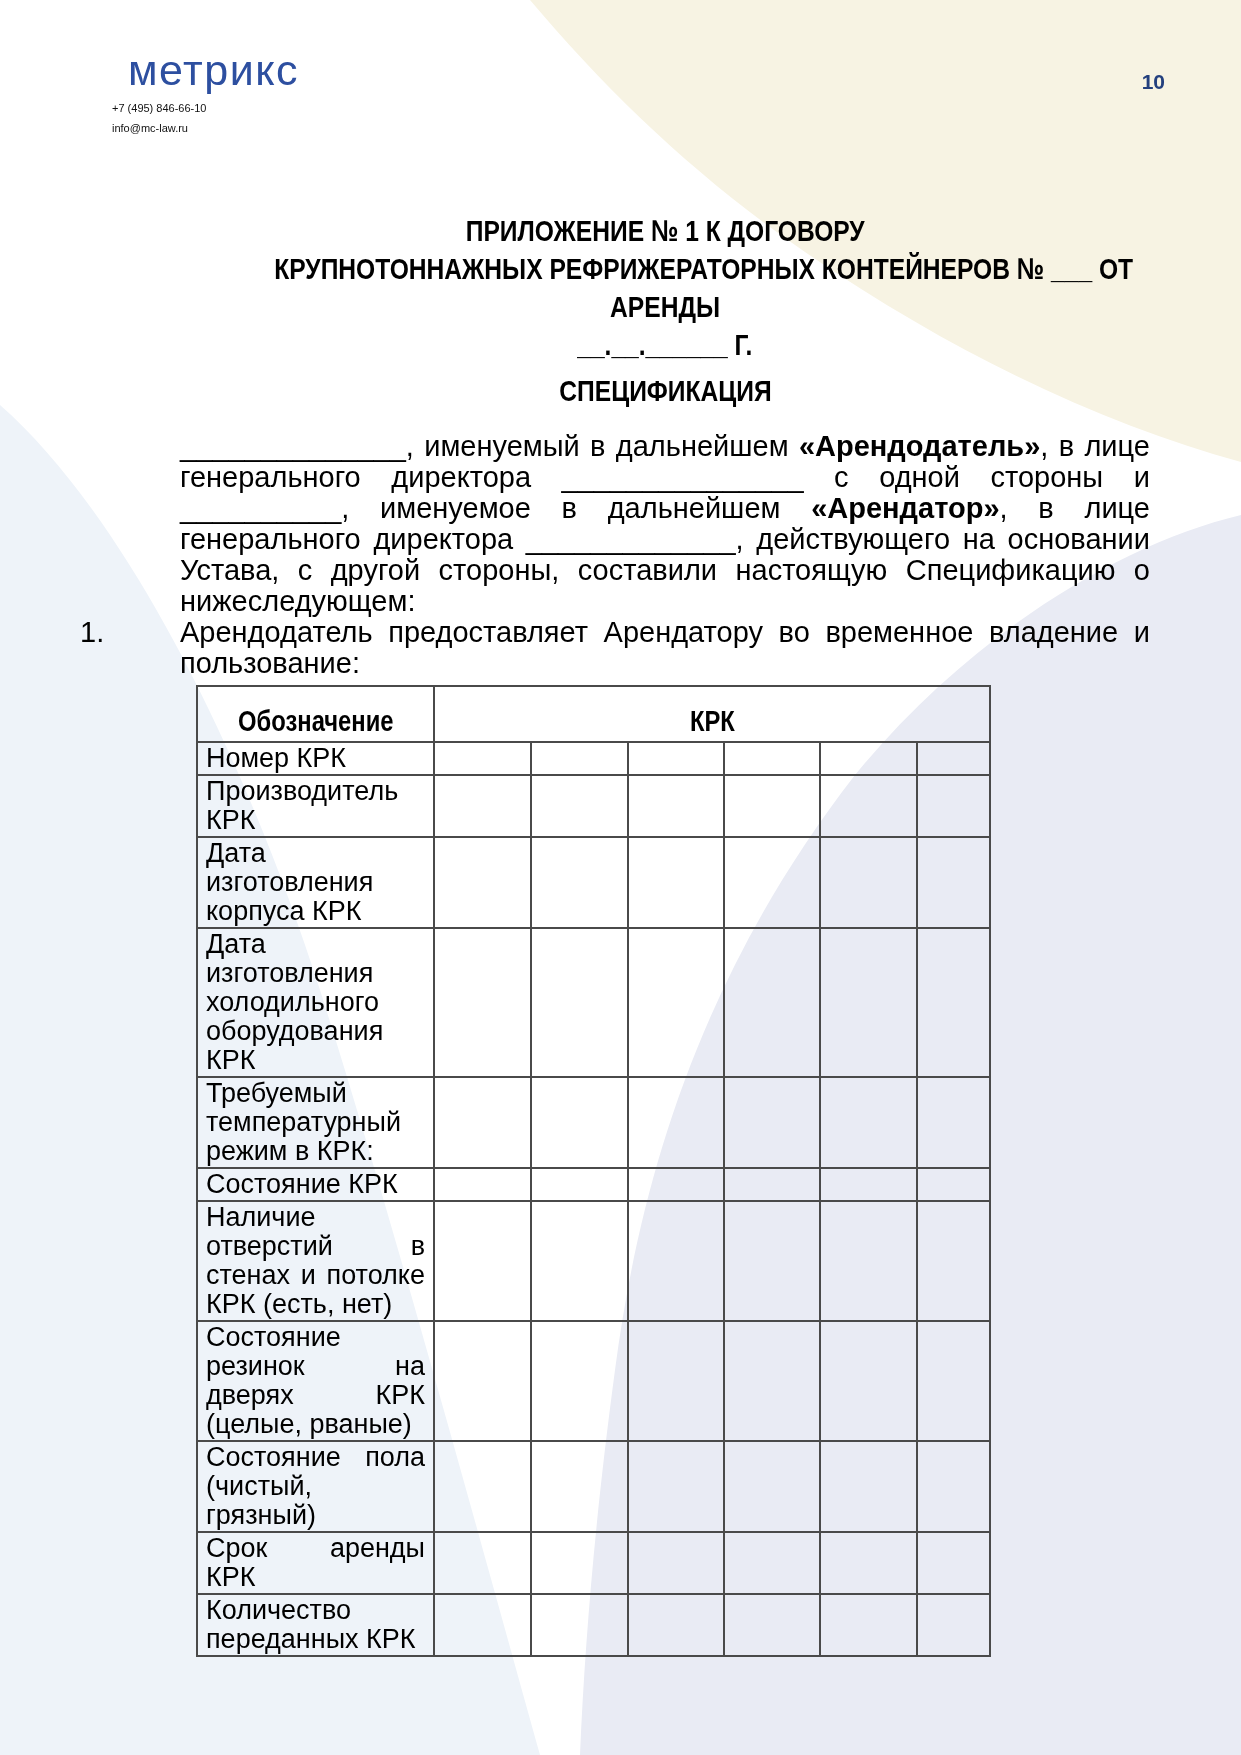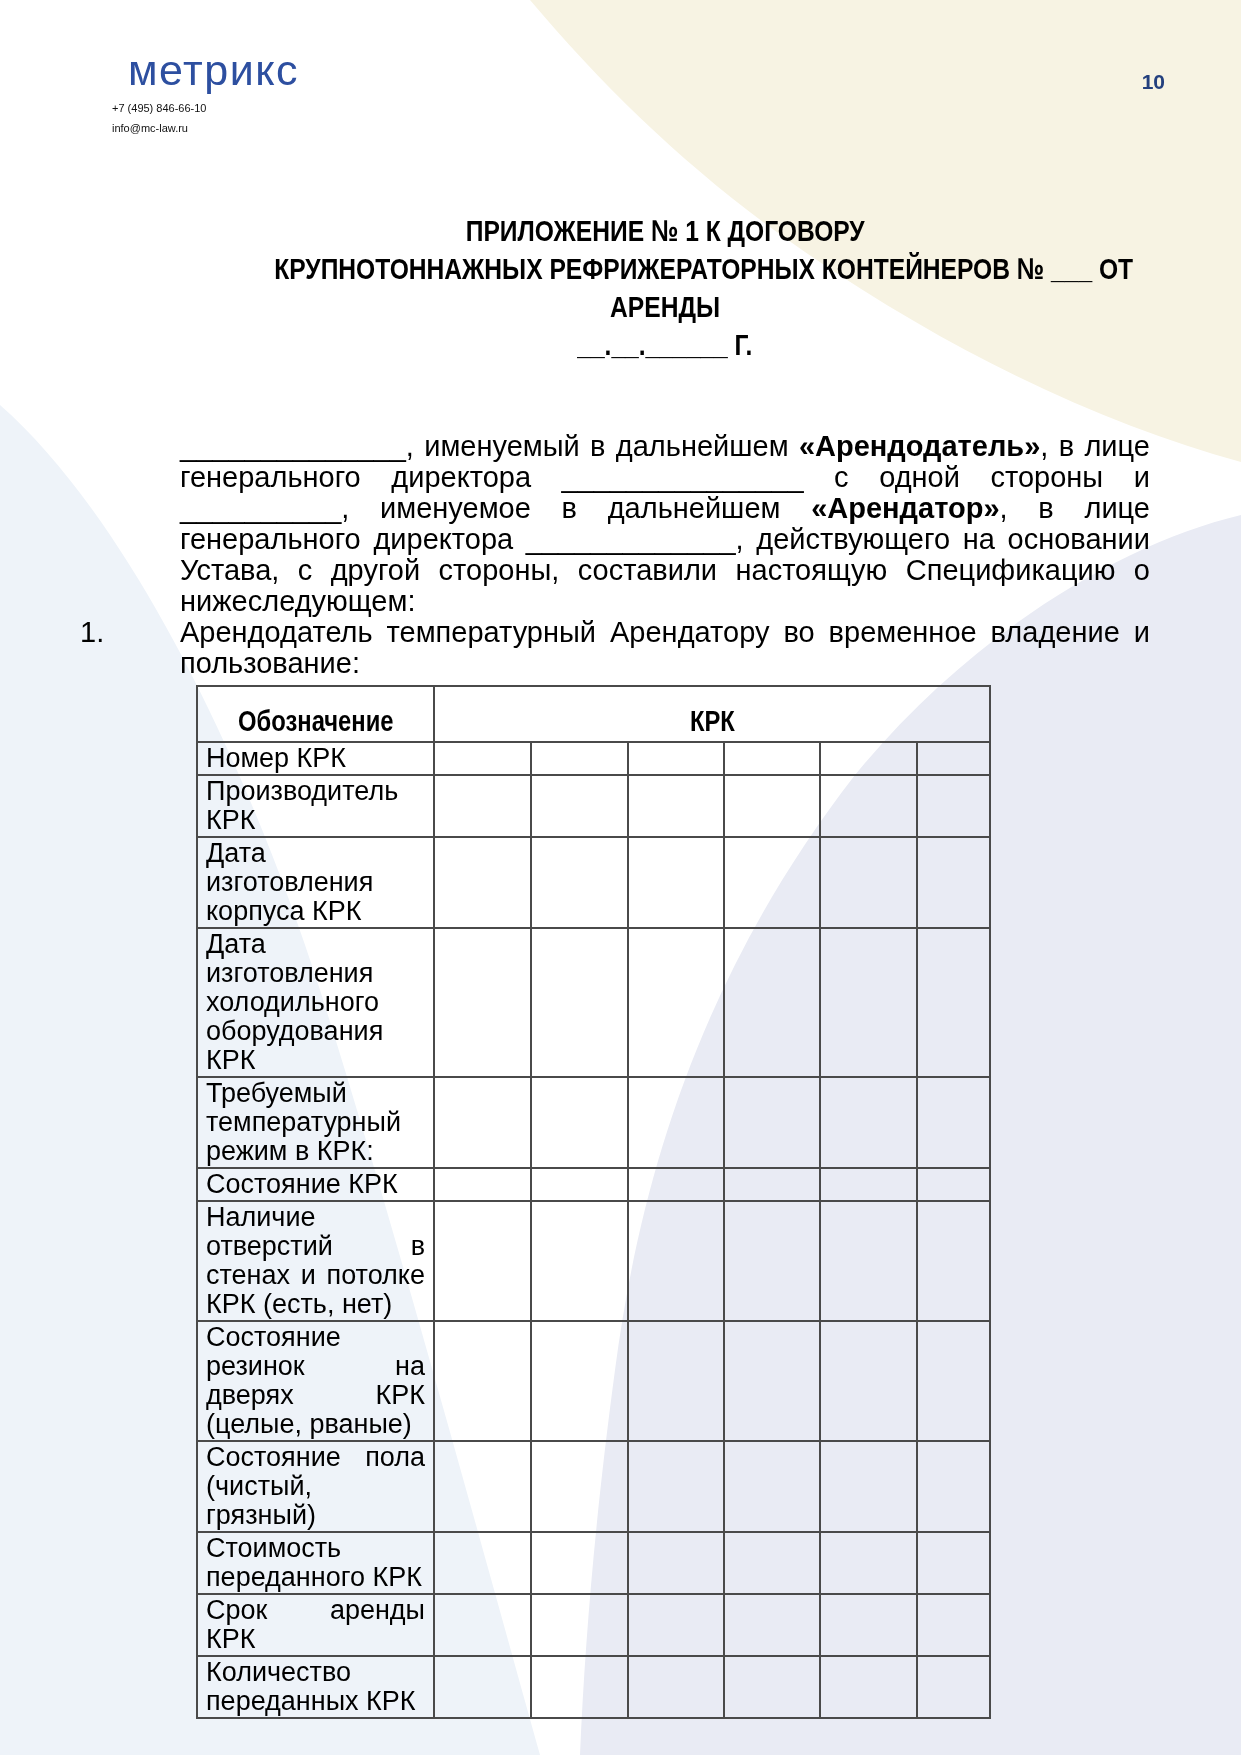--- a/index.html
+++ b/index.html
@@ -102,28 +102,31 @@
 
     <div class="page-number">10</div>
 
     <div class="title-block">
       <div><span class="narrow">ПРИЛОЖЕНИЕ № 1 К ДОГОВОРУ</span></div>
       <div><span class="narrow">КРУПНОТОННАЖНЫХ РЕФРИЖЕРАТОРНЫХ КОНТЕЙНЕРОВ № ___ ОТ</span></div>
       <div><span class="narrow">АРЕНДЫ</span></div>
       <div><span class="narrow">__.__.______ Г.</span></div>
     </div>
 
+    <div class="spec-heading">
+      <span class="narrow">СПЕЦИФИКАЦИЯ</span>
+    </div>
 
     <div class="doc-body">
 
       <p class="preamble"><span>______________, именуемый в дальнейшем </span><span class="b">«Арендодатель»</span><span>, в лице генерального директора _______________ с одной стороны и __________, именуемое в дальнейшем </span><span class="b">«Арендатор»</span><span>, в лице генерального директора _____________, действующего на основании Устава, с другой стороны, составили настоящую Спецификацию о нижеследующем:</span></p>
 
       <div class="list-item">
         <div class="num">1.</div>
-        <div class="li-text">Арендодатель температурный Арендатору во временное владение и пользование:</div>
+        <div class="li-text">Арендодатель предоставляет Арендатору во временное владение и пользование:</div>
       </div>
 
       <table class="spec">
         <colgroup>
           <col class="c-label">
             <col class="c1">
             <col class="c2">
             <col class="c3">
             <col class="c4">
             <col class="c5">
@@ -211,29 +214,20 @@
             <tr>
               <td class="label">Состояние пола (чистый, грязный)</td>
               <td></td>
               <td></td>
               <td></td>
               <td></td>
               <td></td>
               <td></td>
             </tr>
             <tr>
-              <td class="label">Стоимость переданного КРК</td>
-              <td></td>
-              <td></td>
-              <td></td>
-              <td></td>
-              <td></td>
-              <td></td>
-            </tr>
-            <tr>
               <td class="label">Срок аренды КРК</td>
               <td></td>
               <td></td>
               <td></td>
               <td></td>
               <td></td>
               <td></td>
             </tr>
             <tr>
               <td class="label">Количество переданных КРК</td>

